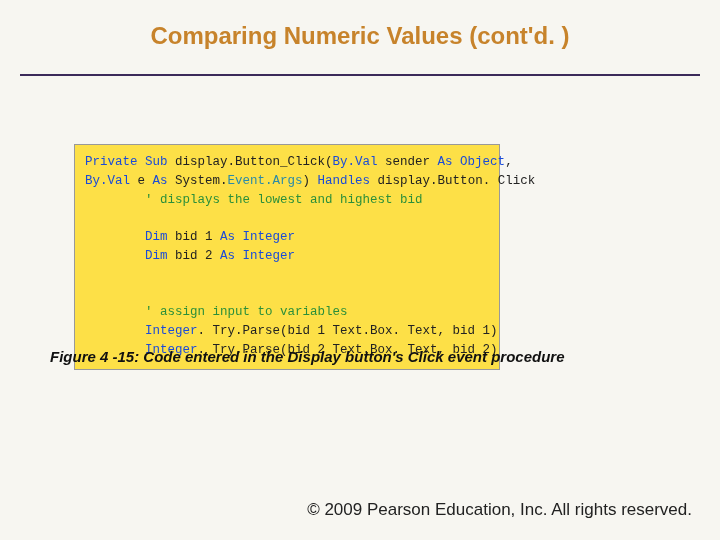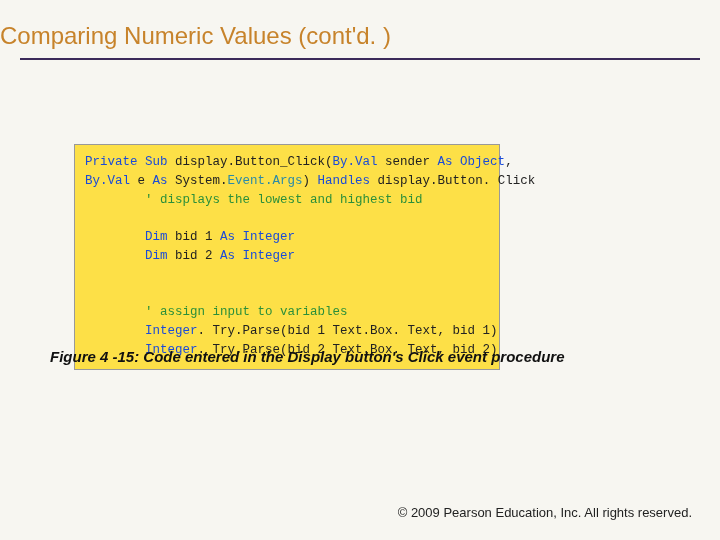--- a/index.html
+++ b/index.html
@@ -11,25 +11,26 @@
     font-family: Arial, Helvetica, sans-serif;
     overflow: hidden;
   }
   .slide {
     width: 720px;
     height: 540px;
     position: relative;
     box-sizing: border-box;
   }
   .title {
+    text-align: center;
     font-size: 24px;
     color: #c7832b;
     padding-top: 22px;
-    padding-bottom: 8px;
-    font-weight: normal;
+    padding-bottom: 24px;
+    font-weight: bold;
   }
   .rule {
     border: none;
     border-top: 2px solid #3b2a5a;
     margin: 0 20px;
   }
   .code-box {
     position: absolute;
     left: 74px;
     top: 144px;
@@ -53,21 +54,21 @@
     top: 348px;
     font-size: 15px;
     font-weight: bold;
     color: #111;
     font-style: italic;
   }
   .footer {
     position: absolute;
     right: 28px;
     bottom: 20px;
-    font-size: 13px;
+    font-size: 17px;
     color: #222;
   }
 </style>
 </head>
 <body>
 
 <div class="slide">
 
   <div class="title">Comparing Numeric Values (cont'd. )</div>
   <hr class="rule">

